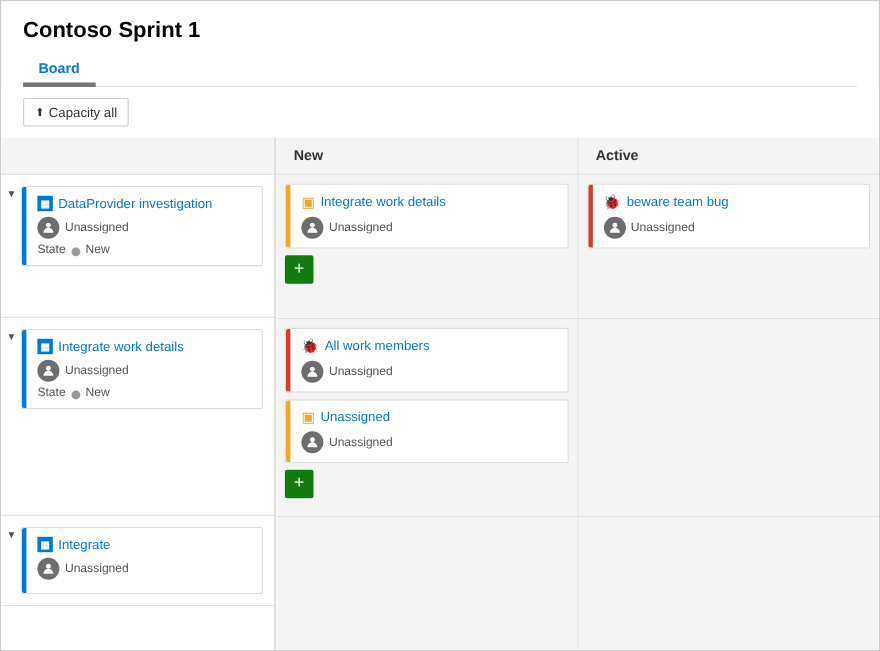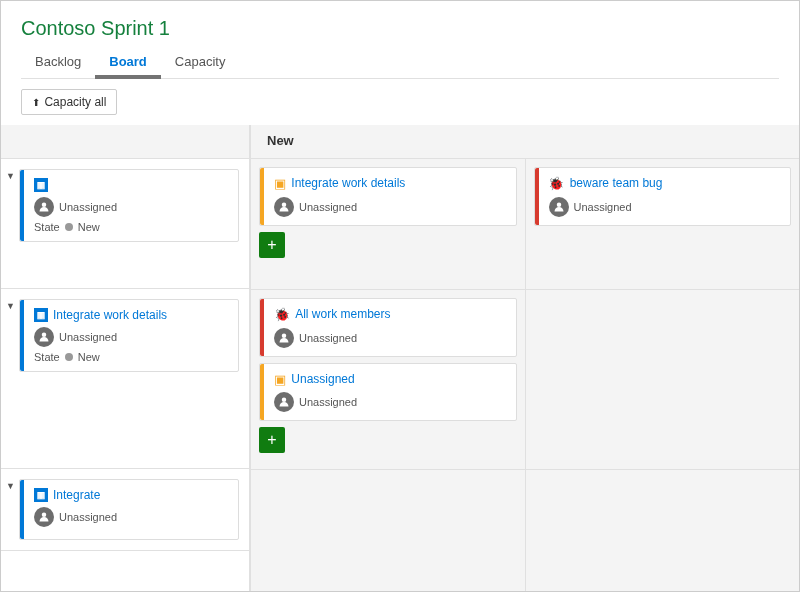--- a/index.html
+++ b/index.html
@@ -13,22 +13,22 @@
       overflow: hidden;
       border: 1px solid #ccc;
     }
 
     .header {
       padding: 16px 20px 0 20px;
     }
 
     .project-title {
       font-size: 20px;
-      font-weight: 400;
-      color: #15803d;
+      font-weight: 700;
+      color: #000000;
       margin-bottom: 8px;
     }
 
     .nav-tabs {
       display: flex;
       gap: 0;
       border-bottom: 1px solid #e0e0e0;
       padding: 0;
       margin-bottom: 0;
     }
@@ -248,21 +248,21 @@
 
     .left-card-assign-row {
       display: flex;
       align-items: center;
       gap: 5px;
       margin-bottom: 4px;
     }
 
     .left-card-state-row {
       display: flex;
-      align-items: center;
+      align-items: flex-end;
       gap: 5px;
     }
 
     .state-label { font-size: 11px; color: #555; }
     .state-dot2 { width: 8px; height: 8px; border-radius: 50%; background: #999; flex-shrink: 0; }
     .state-val { font-size: 11px; color: #555; }
 
     
     .ti {
       display: inline-flex;
@@ -290,23 +290,21 @@
     }
 
     
   </style>
 </head>
 <body>
 
 <div class="header">
   <div class="project-title">Contoso Sprint 1</div>
   <div class="nav-tabs">
-    <a class="nav-tab" href="#">Backlog</a>
     <a class="nav-tab active" href="#">Board</a>
-    <a class="nav-tab" href="#">Capacity</a>
   </div>
 </div>
 
 <div class="main-layout">
 
   <div class="toolbar">
     <button class="collapse-btn">
       <span style="font-size:10px;">⬆</span>
       <span>Capacity all</span>
     </button>
@@ -317,20 +315,21 @@
     <div class="left-col">
 
       <div style="height:34px; border-bottom: 1px solid #e0e0e0; background:#f4f4f4;"></div>
 
       <div style="padding:10px 10px 10px 18px; border-bottom:1px solid #e0e0e0; position:relative; min-height:130px;">
         <span style="position:absolute;left:5px;top:12px;font-size:9px;color:#555;cursor:pointer;">▼</span>
         <div class="left-card">
           <div class="l-accent accent-blue"></div>
           <div class="left-card-title-row">
             <span class="ti">▦</span>
+            <span class="left-card-title">DataProvider investigation</span>
           </div>
           <div class="left-card-assign-row">
             <div class="s-avatar">
               <svg viewBox="0 0 16 16" fill="white">
                   <circle cx="8" cy="5" r="3"></circle>
                   <path d="M2 14c0-3.3 2.7-6 6-6s6 2.7 6 6"></path>
                 </svg>
             </div>
             <span class="s-unassigned">Unassigned</span>
           </div>
@@ -385,20 +384,21 @@
             <span class="s-unassigned">Unassigned</span>
           </div>
         </div>
       </div>
     </div>
 
     <div class="right-area">
 
       <div class="col-headers-row">
         <div class="col-hdr">New</div>
+        <div class="col-hdr">Active</div>
       </div>
 
       <div class="rows-area">
 
         <div class="swim-row" style="min-height:130px;">
 
           <div class="swim-col">
             <div class="s-card">
               <div class="l-accent" style="background:#f5a623;"></div>
               <div class="s-card-title-row">

